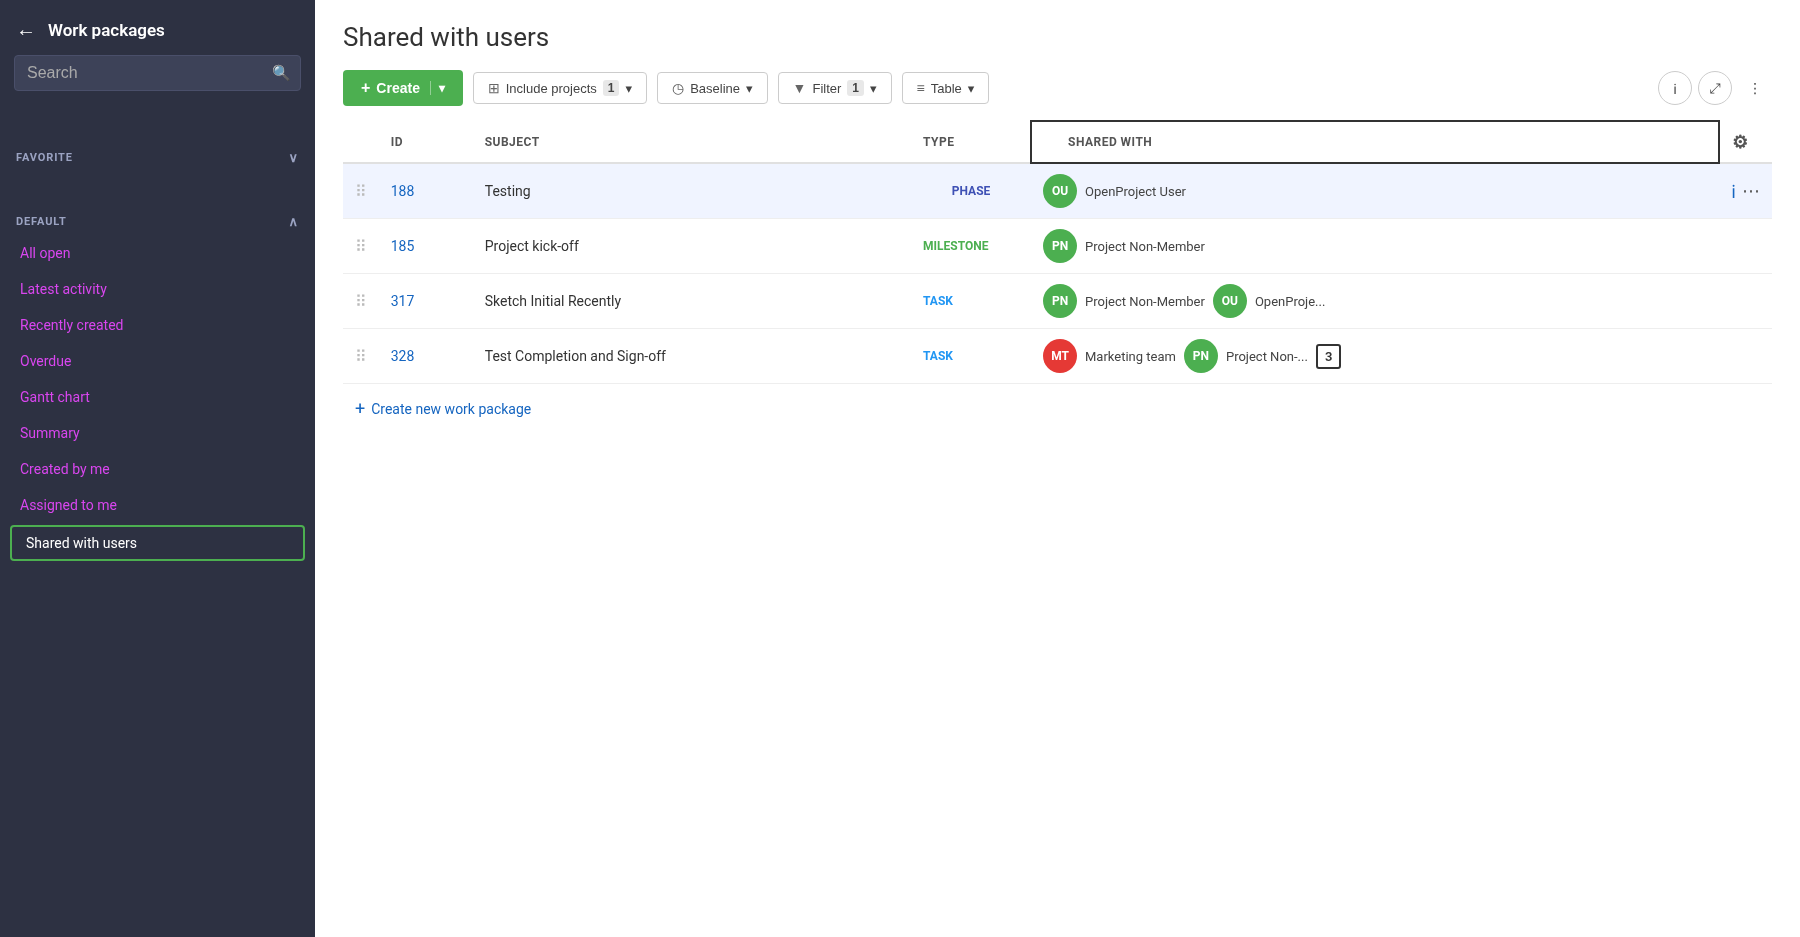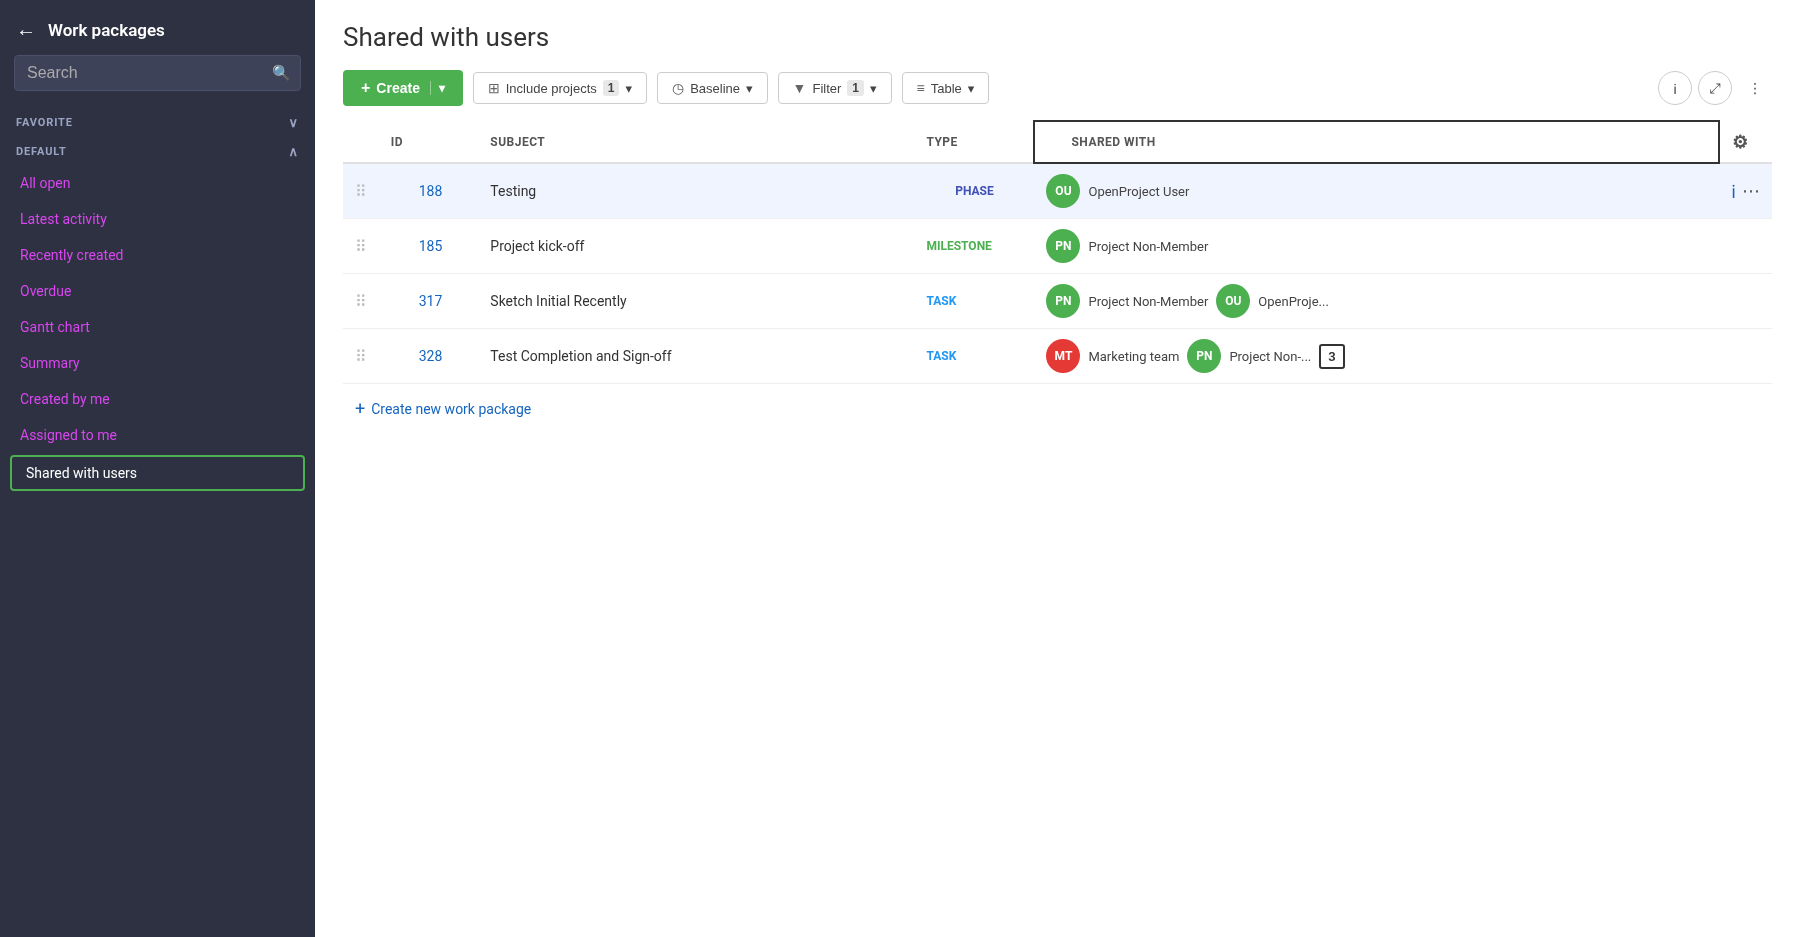--- a/index.html
+++ b/index.html
@@ -64,20 +64,21 @@
       display: flex;
       align-items: center;
       justify-content: space-between;
       padding: 8px 16px 6px 16px;
       font-size: 11px;
       font-weight: 700;
       letter-spacing: 0.08em;
       color: #9ba3c2;
       text-transform: uppercase;
       cursor: pointer;
+      margin-top: 35px;
     }
     .sidebar-section-header .chevron { font-size: 13px; }
     .sidebar-nav-item {
       padding: 10px 8px 10px 20px;
       font-size: 14px;
       color: #d946ef;
       cursor: pointer;
       border-radius: 0;
       transition: background 0.15s;
     }
@@ -194,21 +195,21 @@
       padding: 10px 12px;
       font-size: 12px;
       font-weight: 700;
       color: #555;
       text-transform: uppercase;
       letter-spacing: 0.04em;
     }
     tbody tr {
       border-bottom: 1px solid #eee;
     }
-    .id-cell a { color: #1565c0; text-decoration: none; font-size: 14px; margin-left: 28px; }
+    .id-cell a { color: #1565c0; text-decoration: none; font-size: 14px; }
     .subject-cell { color: #333; font-size: 14px; }
     .type-cell { font-size: 12px; font-weight: 700; }
     .type-phase { color: #3f51b5; text-align: center; }
     .type-milestone { color: #4caf50; }
     .type-task { color: #2196f3; }
     .shared-with-cell { display: flex; align-items: center; gap: 8px; flex-wrap: wrap; }
     .avatar {
       width: 34px;
       height: 34px;
       border-radius: 50%;

